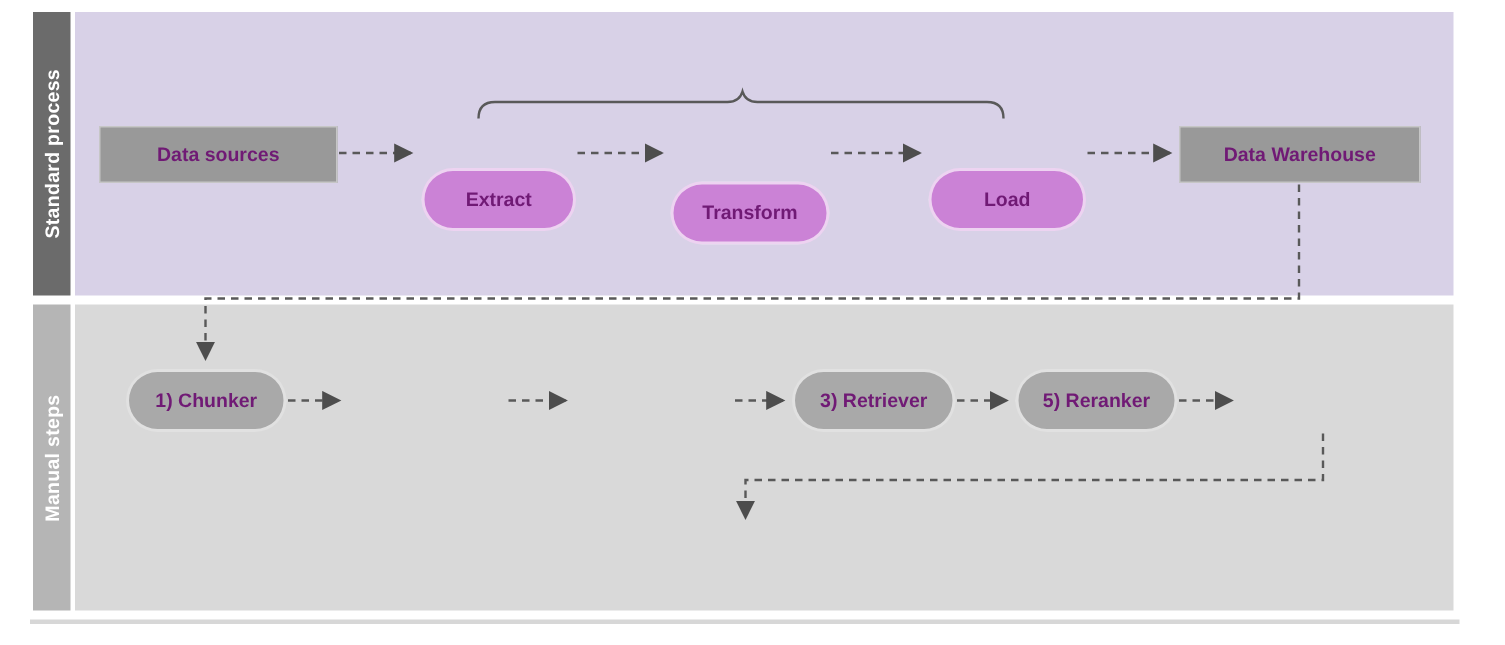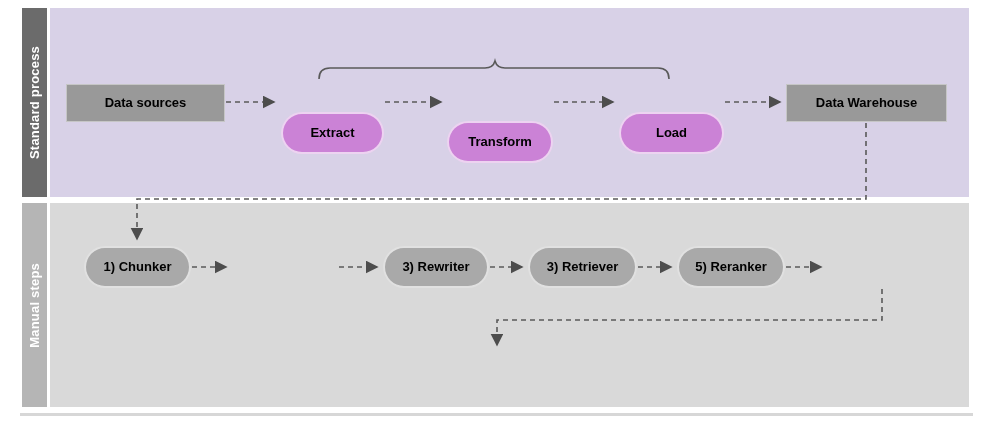--- a/index.html
+++ b/index.html
@@ -53,21 +53,21 @@
   }
 
   
   .node {
     position: absolute;
     z-index: 2;
     display: flex;
     align-items: center;
     justify-content: center;
     text-align: right;
-    color: #000000;
+    color: #701a75;
     font-weight: bold;
     font-size: 13px;
     line-height: 1.2;
     padding: 0 8px;
   }
   .box {
     background: #999999;
     border: 1px solid #c6c6c6;
   }
   .pill {
@@ -159,23 +159,20 @@
   <div class="node pill pill-etl n-load">
     <span>Load</span>
   </div>
   <div class="node box n-data-warehouse">
     <span>Data Warehouse</span>
   </div>
 
   <div class="node pill pill-manual n-chunker">
     <span>1) Chunker</span>
   </div>
-  <div class="node pill pill-manual n-rewriter">
-    <span>3) Rewriter</span>
-  </div>
   <div class="node pill pill-manual n-retriever">
     <span>3) Retriever</span>
   </div>
   <div class="node pill pill-manual n-reranker">
     <span>5) Reranker</span>
   </div>
 
 
 </div>
 

